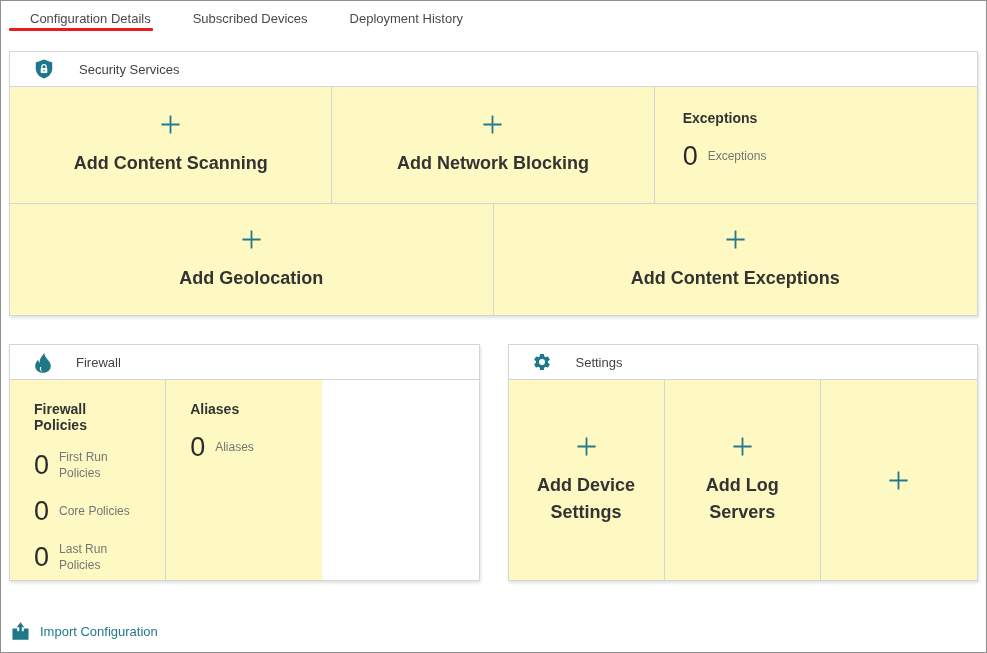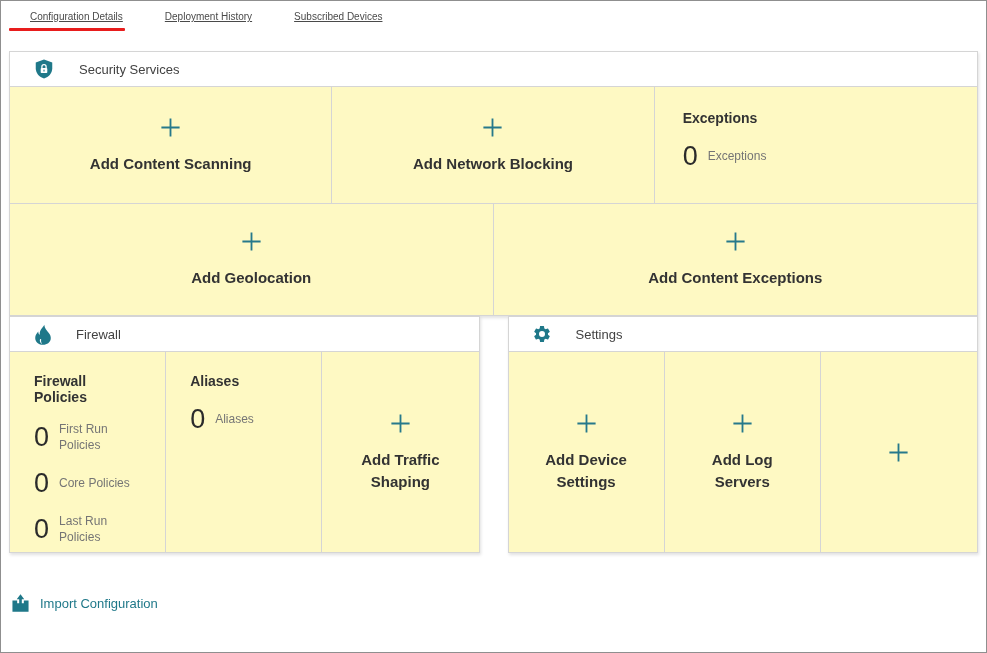--- a/index.html
+++ b/index.html
@@ -6,22 +6,22 @@
   html,body { background:#fff; }
   body { font-family:"Liberation Sans","DejaVu Sans",sans-serif; }
   .page {
     position:relative; width:987px; height:653px;
     border:1px solid #8f8f8f; background:#fff; overflow:hidden;
     padding:0 8px;
   }
   
   .tabbar { display:flex; height:50px; align-items:flex-start; }
   .tab {
-    position:relative; padding:10px 21px 0; font-size:10px; color:#4a4a4a;
-    white-space:nowrap; cursor:pointer;text-decoration:underline;
+    position:relative; padding:10px 21px 0; font-size:13px; color:#4a4a4a;
+    white-space:nowrap; cursor:pointer;
   }
   .tab.active::after {
     content:""; position:absolute; left:0; right:19px; top:27px; height:3px;
     background:#e81d1d; border-radius:1px;
   }
   
   .panel {
     border:1px solid #d5d5d5; background:#fff;
     box-shadow:1px 2px 3px rgba(0,0,0,0.12);
   }
@@ -39,56 +39,56 @@
   .trio { display:grid; grid-template-columns:1fr 1fr 1fr; }
   .trio > .card { height:200px; }
   .card { border-right:1px solid #d5d5d5; background:#fef9c3; }
   .card:last-child { border-right:none; }
   
   .add-card {
     display:flex; flex-direction:column; align-items:center; justify-content:center;
     gap:14px; cursor:pointer;
   }
   .add-label {
-    font-size:15px; font-weight:700; color:#333; text-align:center; line-height:1.45;
+    font-size:18px; font-weight:700; color:#333; text-align:center; line-height:1.45;
   }
   .narrow .add-label { max-width:116px; }
   .plus { color:#26798b; }
   
   .stats-card { padding:23px 28px; cursor:pointer; }
   .stats-card.tight { padding:21px 24px; }
   .stats-title { font-size:14px; font-weight:700; color:#333; }
   .stat { display:flex; align-items:center; margin-top:17px; }
   .stat-value { font-size:27px; font-weight:400; color:#2b2b2b; line-height:1; }
   .stat-label { font-size:12px; color:#757575; line-height:1.3; margin-left:10px; }
   .stat-label.wrap { max-width:80px; }
   
-  .bottom-row { display:flex; gap:28px; }
+  .bottom-row { display:flex; gap:28px; margin-top:28px; }
   .bottom-row .panel { flex:1 1 0; }
   
   .import-link {
     display:inline-flex; align-items:center; gap:9px; margin-top:40px; margin-left:1px;
     color:#1f7889; font-size:13px; cursor:pointer;justify-content:center;
   }
 </style>
 </head>
 <body>
 
 <div class="page">
 
   
   <div class="tabbar">
     <div class="tab active">
       <span>Configuration Details</span>
     </div>
     <div class="tab">
+      <span>Subscribed Devices</span>
+    </div>
+    <div class="tab">
       <span>Deployment History</span>
-    </div>
-    <div class="tab">
-      <span>Subscribed Devices</span>
     </div>
   </div>
 
   
   <div class="panel">
     <div class="panel-header">
       <span class="icon">
         <svg width="22" height="22" viewBox="0 0 24 24">
           <path fill="currentColor" d="M12 1.6 21 4.9v6.4c0 5.3-3.8 9.7-9 11.1-5.2-1.4-9-5.8-9-11.1V4.9z"></path>
           <path d="M9.7 11.2V9.5a2.3 2.3 0 0 1 4.6 0v1.7" fill="none" stroke="#fff" stroke-width="1.4"></path>
@@ -172,28 +172,20 @@
             <span class="stat-label wrap">Last Run Policies</span>
           </div>
         </div>
         <div class="card stats-card tight">
           <div class="stats-title">Aliases</div>
           <div class="stat">
             <span class="stat-value">0</span>
             <span class="stat-label">Aliases</span>
           </div>
         </div>
-        <div class="card add-card narrow">
-          <span class="icon plus">
-            <svg width="23" height="23" viewBox="0 0 24 24">
-                <path d="M12 2.5v19M2.5 12h19" stroke="currentColor" stroke-width="1.9" fill="none"></path>
-              </svg>
-          </span>
-          <span class="add-label">Add Traffic Shaping</span>
-        </div>
       </div>
     </div>
 
     <div class="panel">
       <div class="panel-header">
         <span class="icon">
           <svg width="20" height="20" viewBox="0 0 24 24">
             <path fill="currentColor" d="M19.14 12.94c.04-.3.06-.61.06-.94 0-.32-.02-.64-.07-.94l2.03-1.58a.49.49 0 0 0 .12-.61l-1.92-3.32a.49.49 0 0 0-.59-.22l-2.39.96c-.5-.38-1.03-.7-1.62-.94l-.36-2.54a.48.48 0 0 0-.48-.41h-3.84c-.24 0-.43.17-.47.41L9.25 5.35c-.59.24-1.13.57-1.62.94l-2.39-.96a.49.49 0 0 0-.59.22L2.74 8.87c-.12.21-.08.47.12.61l2.03 1.58c-.05.3-.09.63-.09.94s.02.64.07.94l-2.03 1.58a.49.49 0 0 0-.12.61l1.92 3.32c.12.22.37.29.59.22l2.39-.96c.5.38 1.03.7 1.62.94l.36 2.54c.05.24.24.41.48.41h3.84c.24 0 .44-.17.47-.41l.36-2.54c.59-.24 1.13-.56 1.62-.94l2.39.96c.22.08.47 0 .59-.22l1.92-3.32a.49.49 0 0 0-.12-.61l-2.01-1.58zM12 15.6A3.6 3.6 0 1 1 12 8.4a3.6 3.6 0 0 1 0 7.2z"></path>
           </svg>
         </span>

